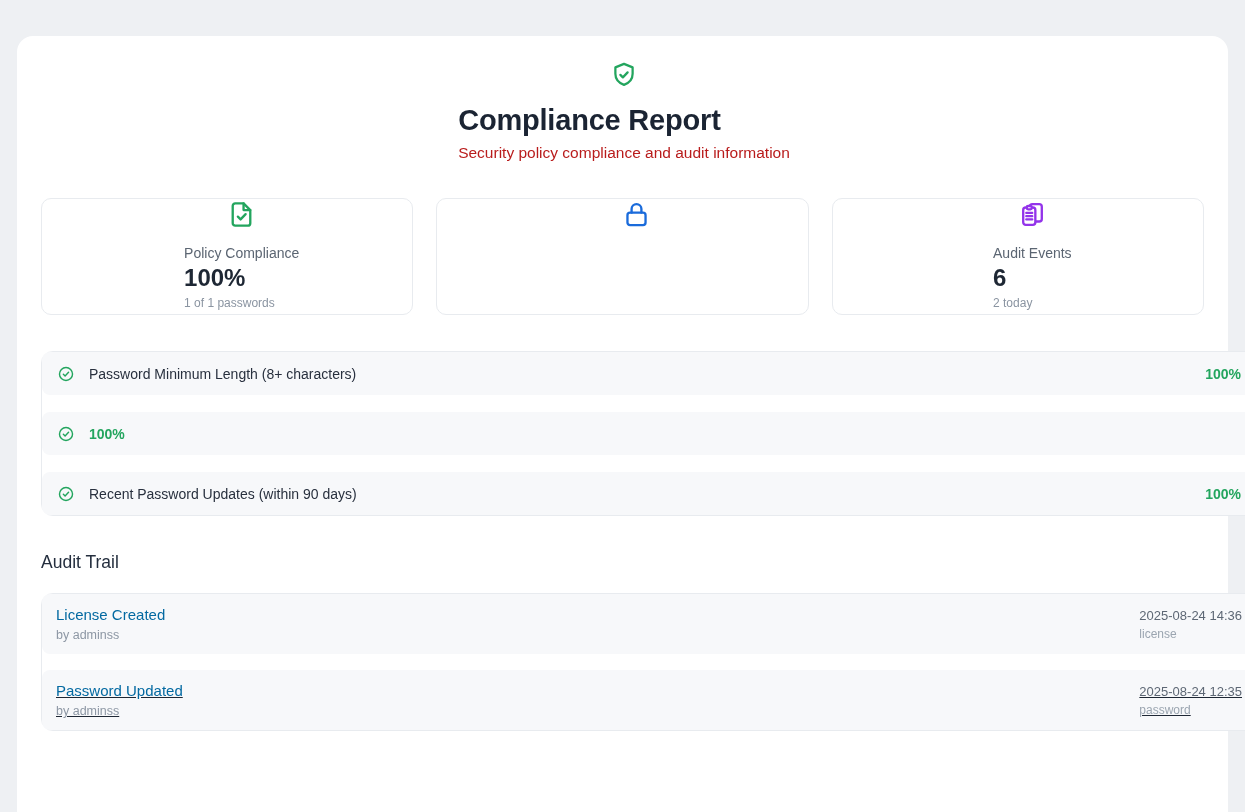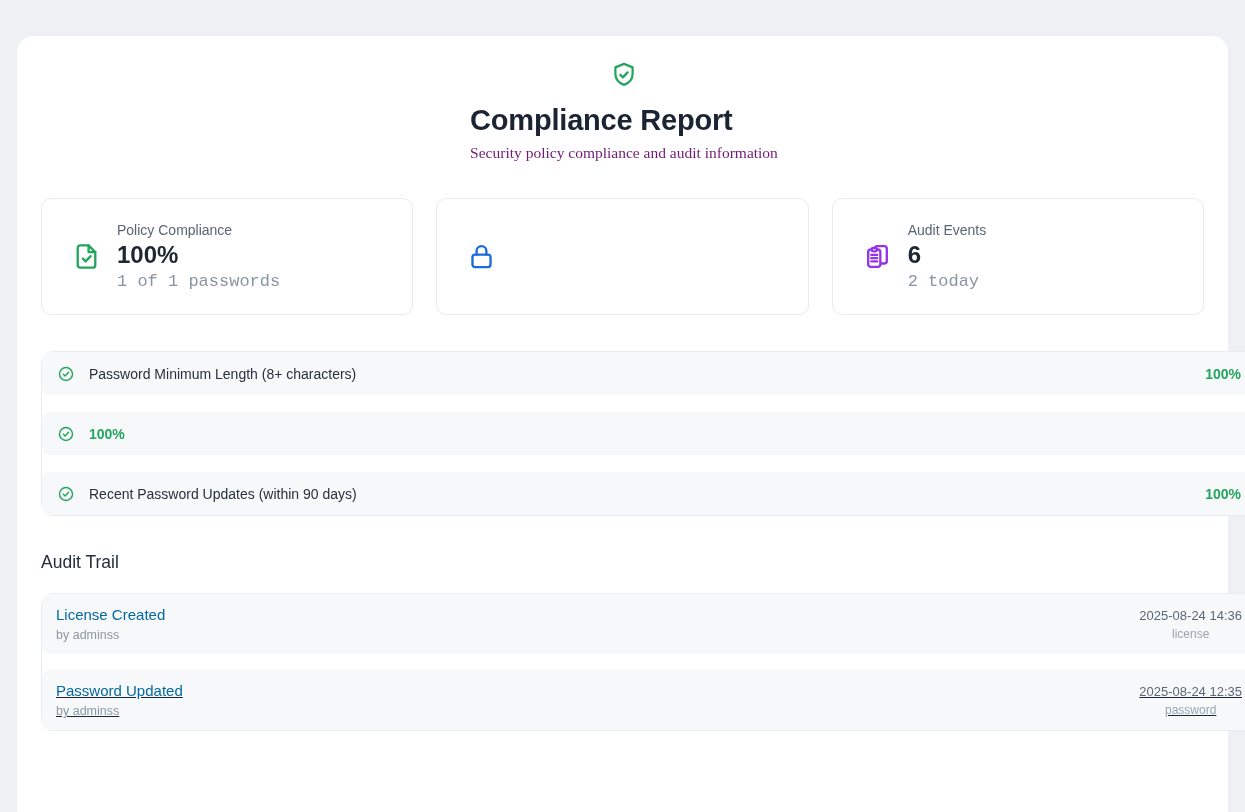--- a/index.html
+++ b/index.html
@@ -14,34 +14,34 @@
     width: 1211px;
     height: 830px;
     background: #ffffff;
     border-radius: 16px;
     padding: 24px 24px 0 24px;
   }
   
   .report-header { display: flex; align-items: center; gap: 14px; margin-left: 3px; margin-bottom: 36px; flex-direction: column; }
   .report-header .hdr-icon { width: 30px; height: 30px; flex: 0 0 auto; }
   .report-title { font-size: 29px; font-weight: 700; color: #1b2433; letter-spacing: -0.2px; }
-  .report-subtitle { font-size: 15.5px; color: #701a75; margin-top: 7px; font-family: Liberation Serif, serif; }
+  .report-subtitle { font-size: 15.5px; color: #b91c1c; margin-top: 7px; }
   
   .stats-row { display: flex; gap: 23px; margin-bottom: 36px; }
   .stat-card {
     width: 374px; height: 117px;
     border: 1px solid #e8ebef; border-radius: 10px;
     background: #ffffff;
     display: flex; align-items: center;
-    padding-left: 29px; gap: 15px;
+    padding-left: 29px; gap: 15px; flex-direction: column;
   }
   .stat-icon { width: 31px; height: 31px; flex: 0 0 auto; }
   .stat-label { font-size: 14px; color: #5b6572; }
   .stat-value { font-size: 24px; font-weight: 700; color: #1e2734; margin-top: 3px; line-height: 1.15; }
-  .stat-sub { font-size: 17px; color: #8a94a1; margin-top: 4px; font-family: Liberation Mono, monospace; }
+  .stat-sub { font-size: 12px; color: #8a94a1; margin-top: 4px; }
   
   .section-title { font-size: 17.5px; font-weight: 500; color: #242e3e; margin-bottom: 20px; }
   .panel {
     width: 1216px;
     border: 1px solid #e8ebef; border-radius: 12px;
     margin-bottom: 36px;
     background: #ffffff;
   }
   
   .policy-row {
@@ -55,21 +55,21 @@
   .policy-value { font-size: 14px; font-weight: 700; }
   
   .audit-row {
     display: flex; align-items: center; justify-content: space-between;
     height: 60px; background: #f7f8fa; border-radius: 8px;
     padding: 0 14px; margin-bottom: 16px;
   }
   .audit-row:last-child { margin-bottom: 0; text-decoration: underline; }
   .audit-action { font-size: 15px; font-weight: 500; color: #0369a1; }
   .audit-actor { font-size: 12.5px; color: #8d97a4; margin-top: 5px; }
-  .audit-right { text-align: center; margin-left: 32px; }
+  .audit-right { text-align: left; margin-left: 32px; }
   .audit-time { font-size: 13px; color: #5d6774; }
   .audit-type { font-size: 12px; color: #9ba5b0; margin-top: 4px; }
   svg { display: block; }
 </style>
 </head>
 <body>
 
 <div class="page-card">
 
   <div class="report-header">

